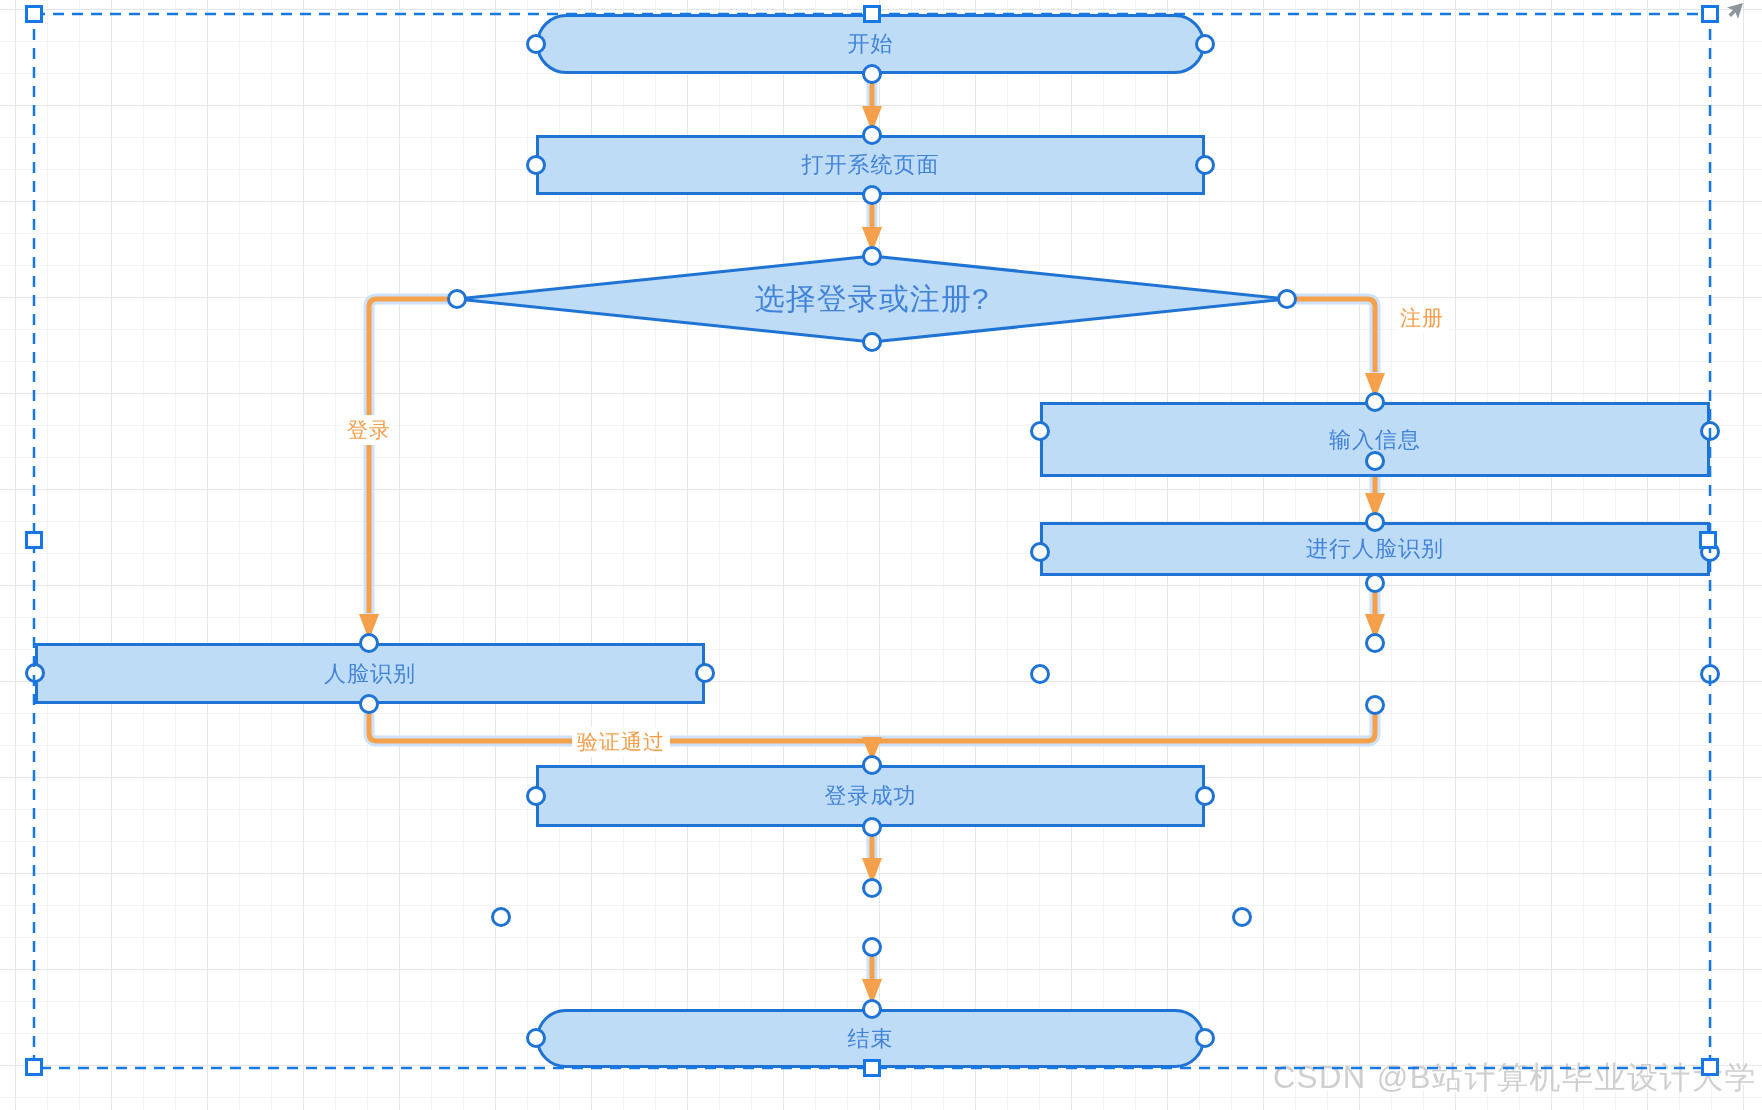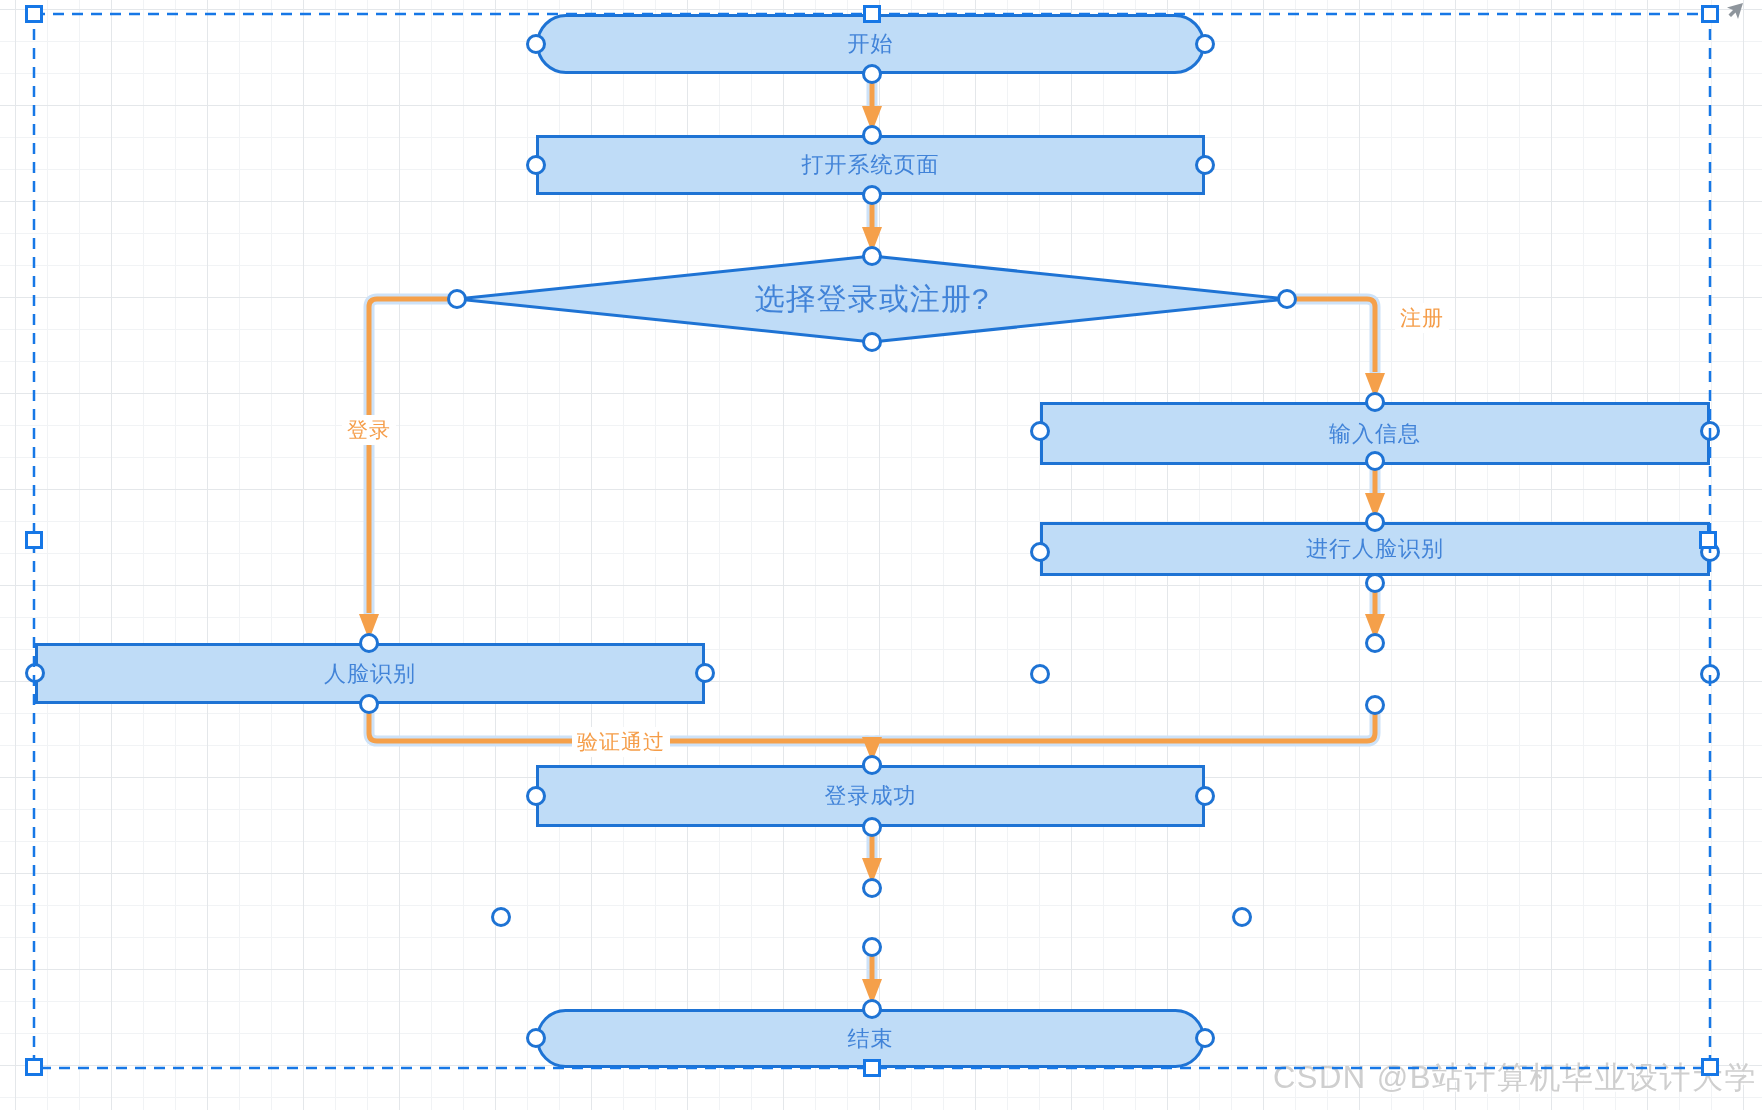--- a/index.html
+++ b/index.html
@@ -101,21 +101,21 @@
   </div>
 
   <div class="node" style="left:536px;top:135px;width:669px;height:60px;">
     <span>打开系统页面</span>
   </div>
 
   <div class="diamond-label" style="left:457px;top:256px;width:830px;height:86px;">
     <span>选择登录或注册?</span>
   </div>
 
-  <div class="node" style="left:1040px;top:402px;width:670px;height:63px;">
+  <div class="node" style="left:1040px;top:402px;width:670px;height:75px;">
     <span>输入信息</span>
   </div>
 
   <div class="node" style="left:1040px;top:522px;width:670px;height:54px;font-family:Liberation Serif, serif;">
     <span>进行人脸识别</span>
   </div>
 
 
   <div class="node" style="left:35px;top:643px;width:670px;height:61px;">
     <span>人脸识别</span>

